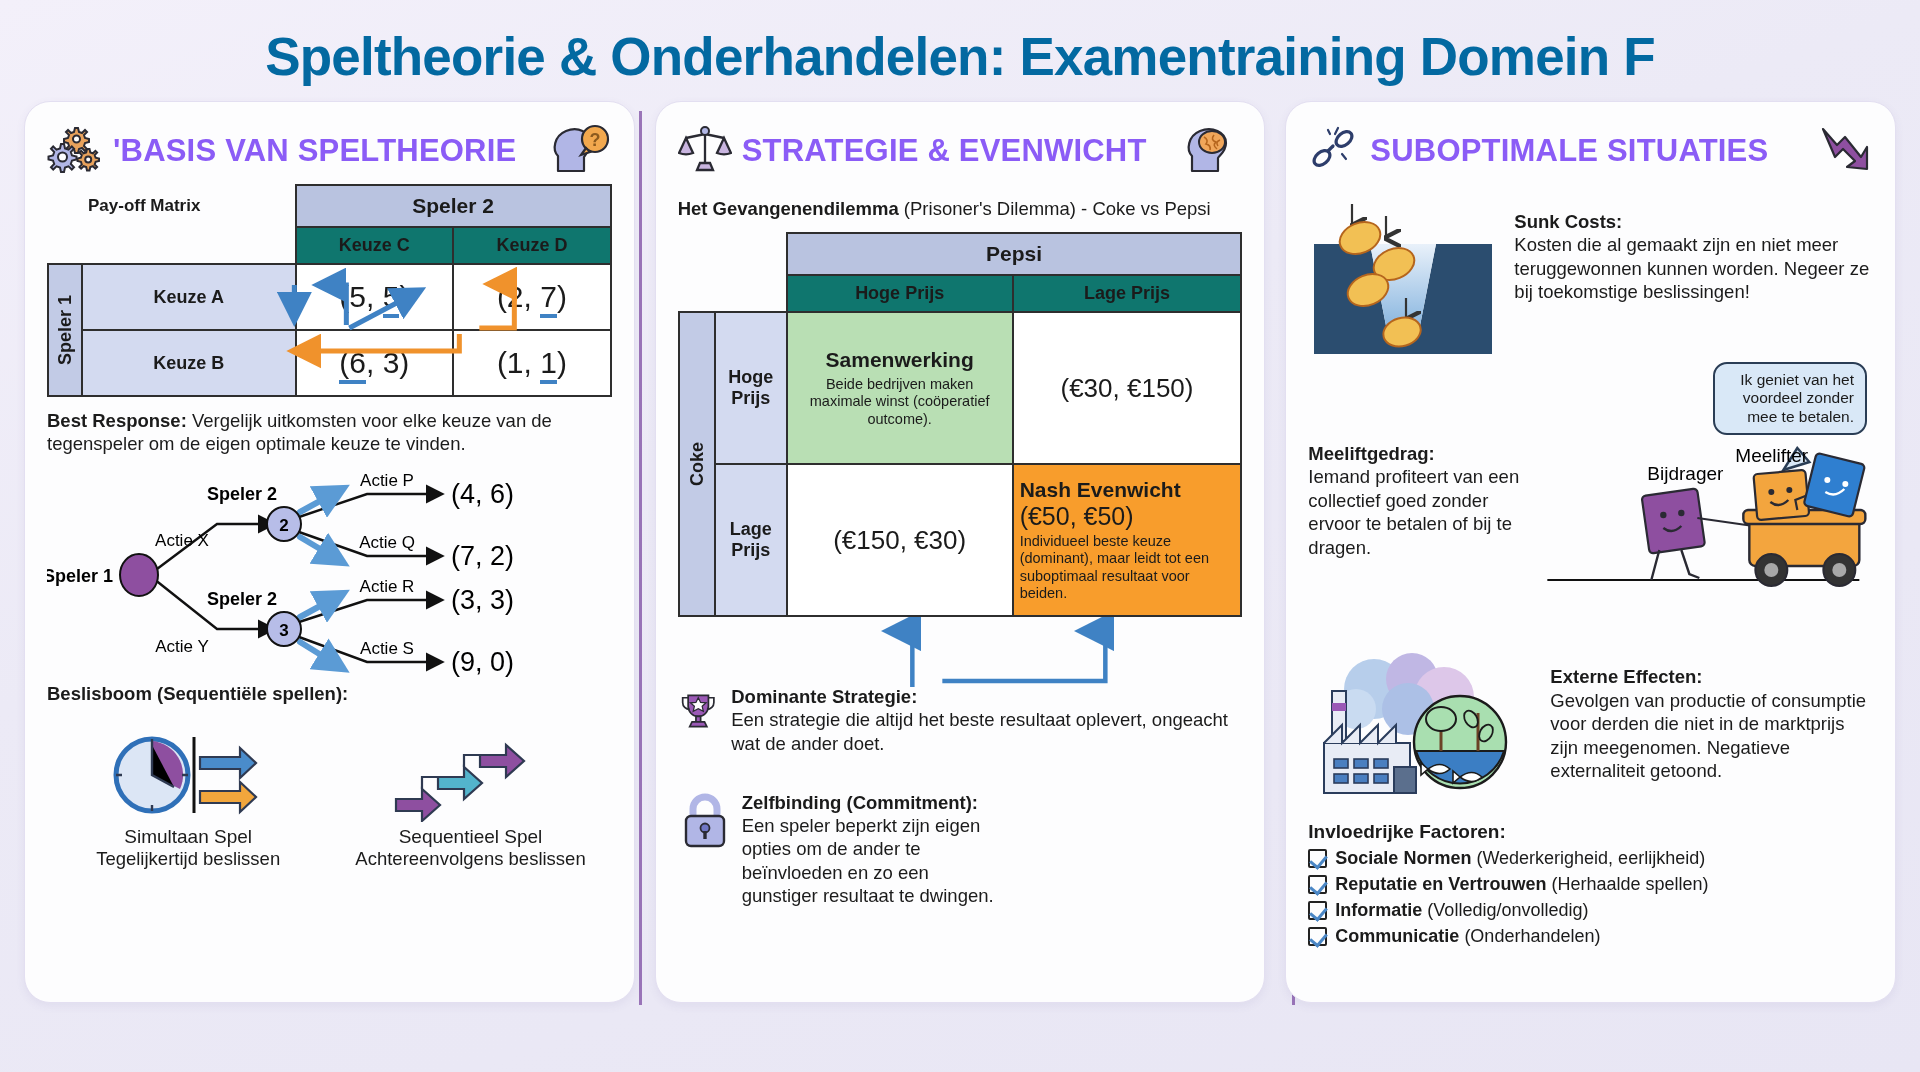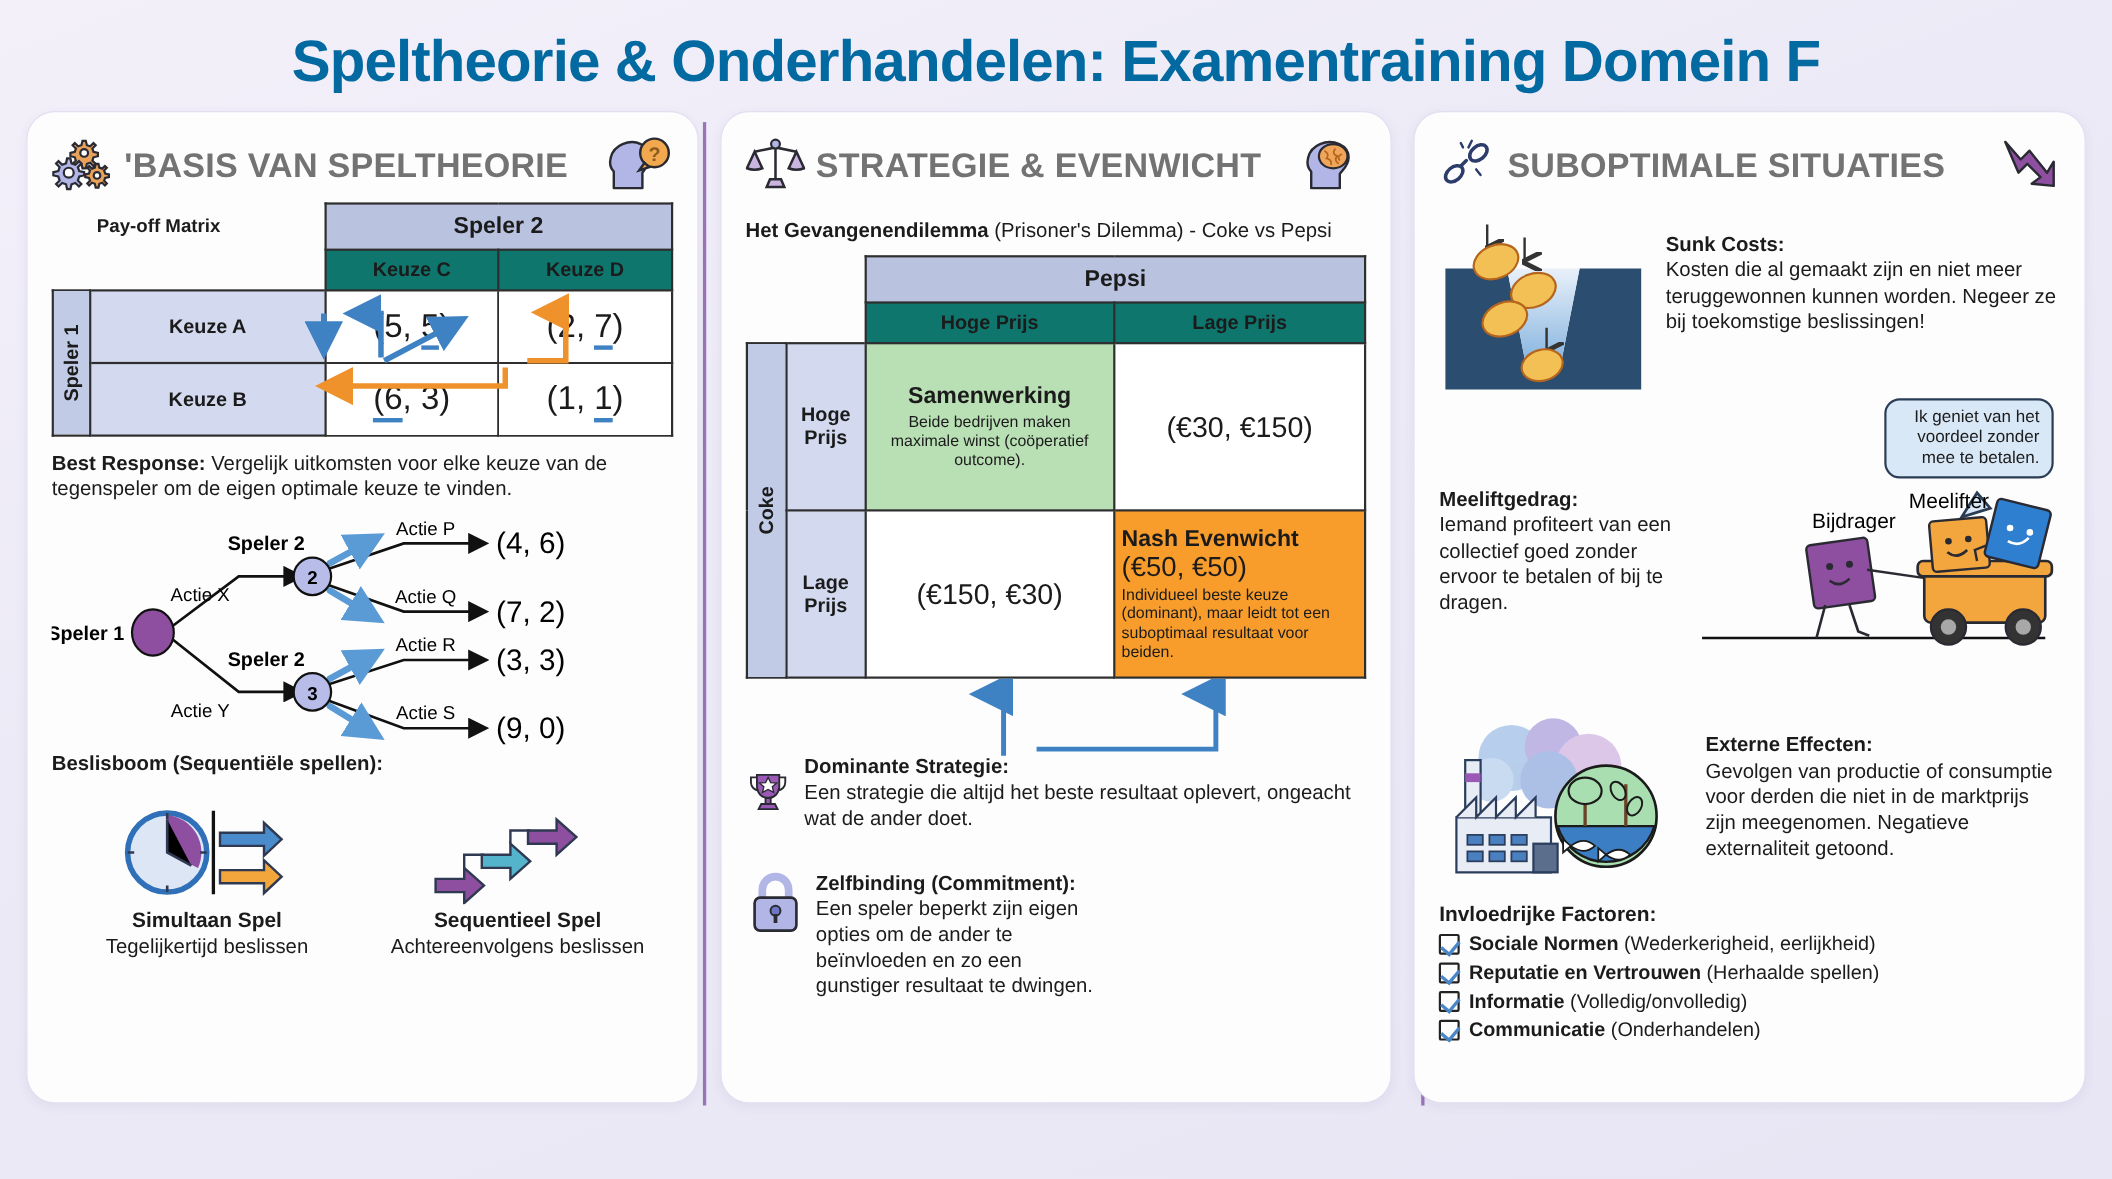--- a/index.html
+++ b/index.html
@@ -24,21 +24,21 @@
   .divider.d2 { left: 1292px; }
   .panel {
     background: #fdfdfe; border-radius: 26px; height: 902px;
     border: 1px solid #e3dff1;
     box-shadow: 0 3px 10px rgba(90,70,140,.07);
     padding: 18px 22px 10px; position: relative; overflow: hidden;
   }
   
   .phead { display: flex; align-items: center; gap: 10px; height: 62px; }
   .phead h2 {
-    font-size: 31px; font-weight: bold; color: #737373;
+    font-size: 31px; font-weight: bold; color: #8b5cf6;
     letter-spacing: .2px; white-space: nowrap;
   }
   .hicon { flex: 0 0 auto; }
   .hicon.right { margin-left: auto; }
 
   
   .lbl { font-size: 17px; font-weight: bold; }
   .body-t { font-size: 18.5px; line-height: 1.27; }
   .body-t b { font-weight: bold; }
 
@@ -60,38 +60,38 @@
 
   
   .mx2 td { border: 2px solid #2e2e2e; }
   .coop { background: #b9dfb4; }
   .nash { background: #f89d2c; }
   .c-title { font-size: 21px; font-weight: bold; }
   .c-sub { font-size: 14.5px; line-height: 1.2; }
   .c-val { font-size: 26px; }
 
   
-  .iblock { display: flex; gap: 13px; align-items: center; }
+  .iblock { display: flex; gap: 13px; align-items: flex-start; }
   .iblock .txt { font-size: 18.5px; line-height: 1.26; }
   .bubble {
     background: #d9e8f7; border: 2.5px solid #2a3d55; border-radius: 14px;
     padding: 7px 11px; font-size: 16.5px; line-height: 1.18; text-align: right;
   }
   .check-row { display: flex; align-items: center; gap: 8px; font-size: 18px; margin-top: 5px; }
   .chk {
     width: 19px; height: 19px; border: 2px solid #222; border-radius: 2px;
     position: relative; flex: 0 0 auto;
   }
   .chk:after {
     content: ""; position: absolute; left: 3px; top: 1px; width: 8px; height: 13px;
     border-right: 3px solid #4a86c5; border-bottom: 3px solid #4a86c5;
     transform: rotate(40deg);
   }
   .cap { text-align: center; }
-  .cap .t1 { font-weight: bold; font-size: 19px; }
+  .cap .t1 { font-weight: normal; font-size: 19px; }
   .cap .t2 { font-size: 18.5px; }
 </style>
 </head>
 <body>
 
 <div class="page-title">Speltheorie &amp; Onderhandelen: Examentraining Domein F</div>
 
 <div class="columns">
   <div class="divider d1"></div>
   <div class="divider d2"></div>

